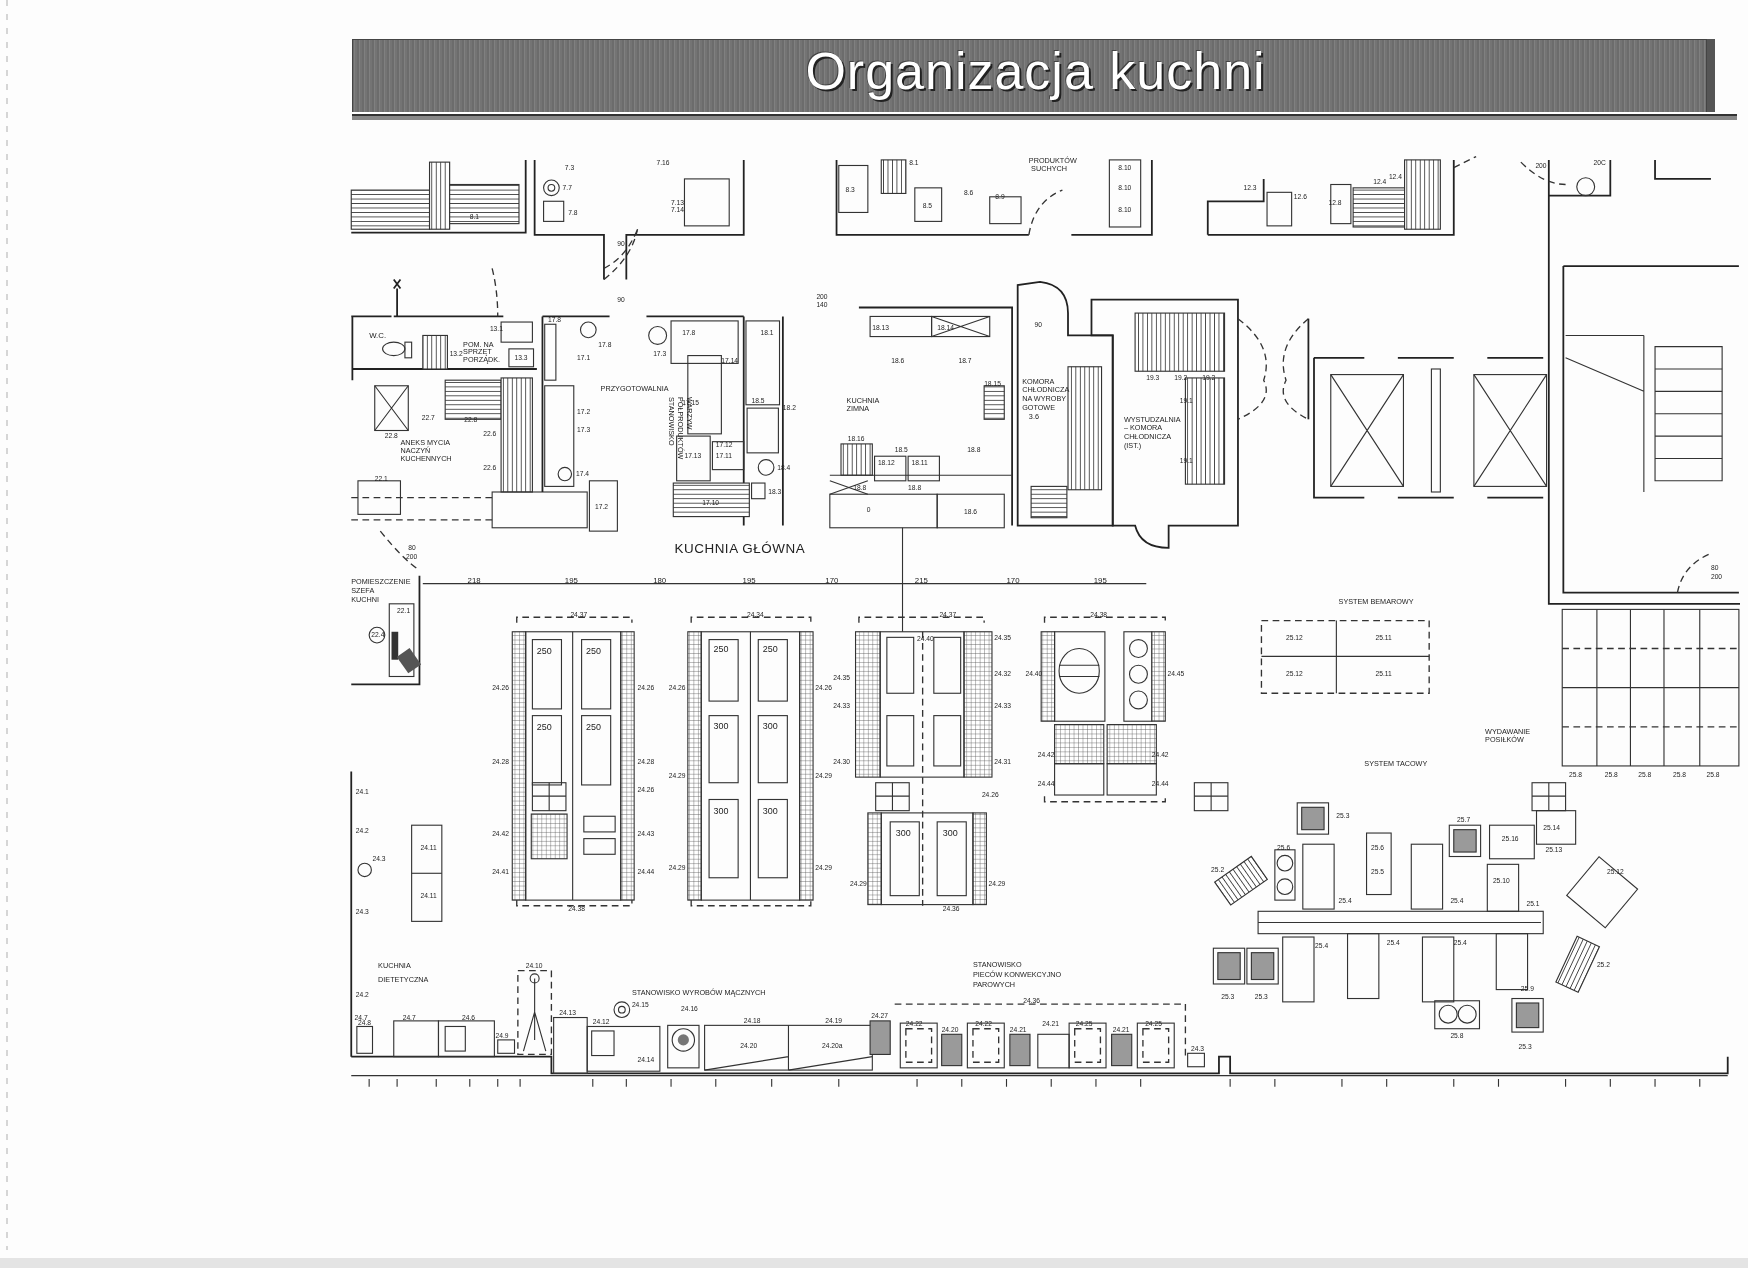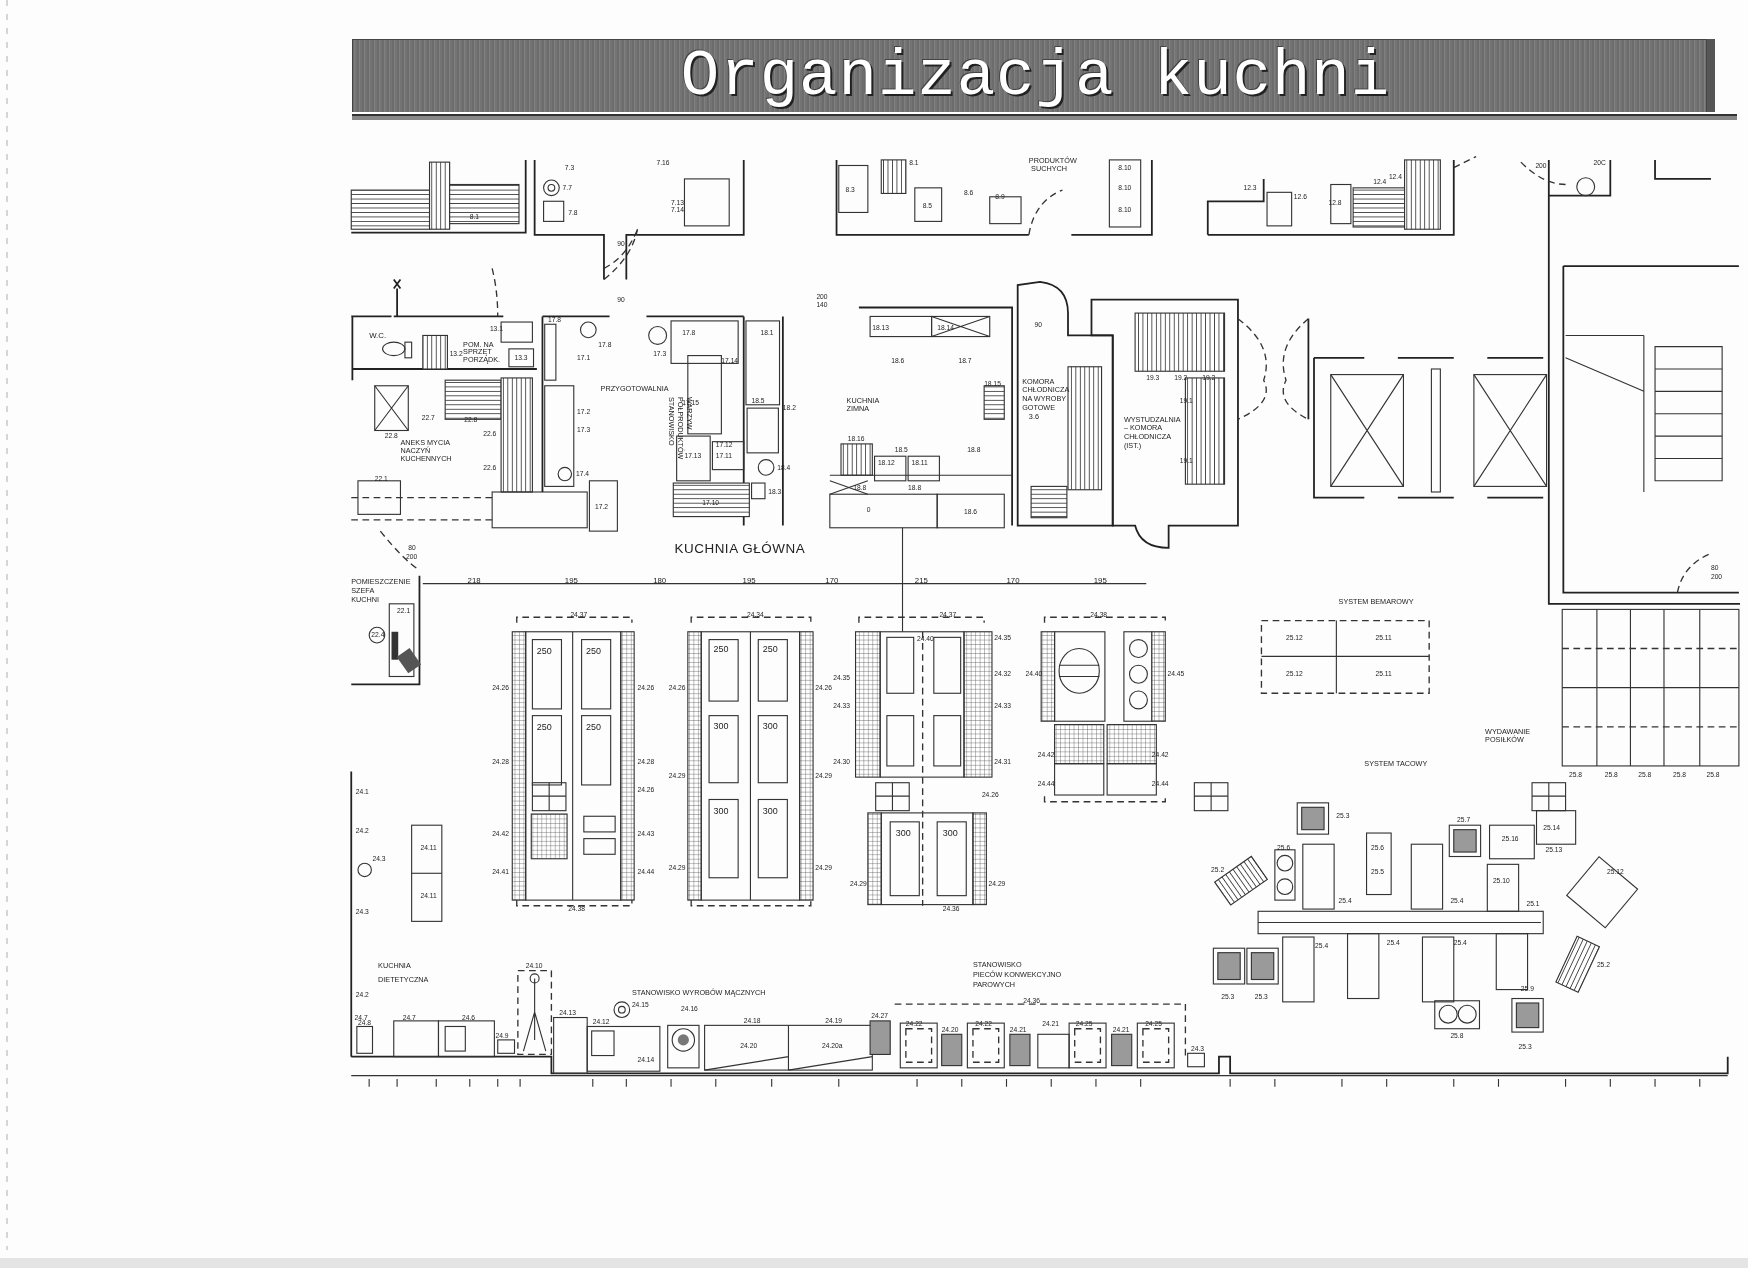--- a/index.html
+++ b/index.html
@@ -5,21 +5,21 @@
   html,body{margin:0;padding:0;background:#fff;}
   body{width:1748px;height:1268px;overflow:hidden;position:relative;font-family:"Liberation Sans",sans-serif;}
   #page{position:absolute;left:0;top:0;width:1748px;height:1268px;background:#fdfdfd;}
   #scan-edge{position:absolute;left:6px;top:0;width:2px;height:1250px;background:repeating-linear-gradient(#bbb 0 6px,transparent 6px 14px);opacity:.6;}
   #bottom-edge{position:absolute;left:0;top:1258px;width:1748px;height:10px;background:#e4e4e4;}
   #title-bar{position:absolute;left:352px;top:39px;width:1355px;height:80px;
     background:repeating-linear-gradient(90deg,#6c6c6c 0 2px,#808080 2px 3px,#747474 3px 5px),#777;
     border-right:8px solid #555;box-shadow:inset 0 0 0 1px #444;}
   #title-bar-rule{position:absolute;left:352px;top:112px;width:1385px;height:8px;background:linear-gradient(#fff 0 2px,#333 2px 4px,#888 4px 8px);}
   #title-text{position:absolute;left:12px;right:0;top:2px;text-align:center;color:#fff;
-    font-family:Liberation Mono, monospace;font-size:64px;letter-spacing:1px;
+    font-family:Liberation Sans, sans-serif;font-size:52px;letter-spacing:1px;
     text-shadow:2px 2px 0 #222,-1px -1px 0 #444;}
   svg#plan{position:absolute;left:0;top:0;}
   .w{fill:none;stroke:#222;stroke-width:1.6;}
   .t{fill:none;stroke:#333;stroke-width:1;}
   .d{fill:none;stroke:#333;stroke-width:1.2;stroke-dasharray:6 4;}
   .h{fill:url(#hatch);stroke:#333;stroke-width:1;}
   .g{fill:url(#grid);stroke:#333;stroke-width:1;}
   .s{fill:#9a9a9a;stroke:#333;stroke-width:1;}
   .lbl{font-family:"Liberation Sans",sans-serif;font-size:6px;fill:#222;}
   .lbl7{font-family:"Liberation Sans",sans-serif;font-size:7px;fill:#222;}

